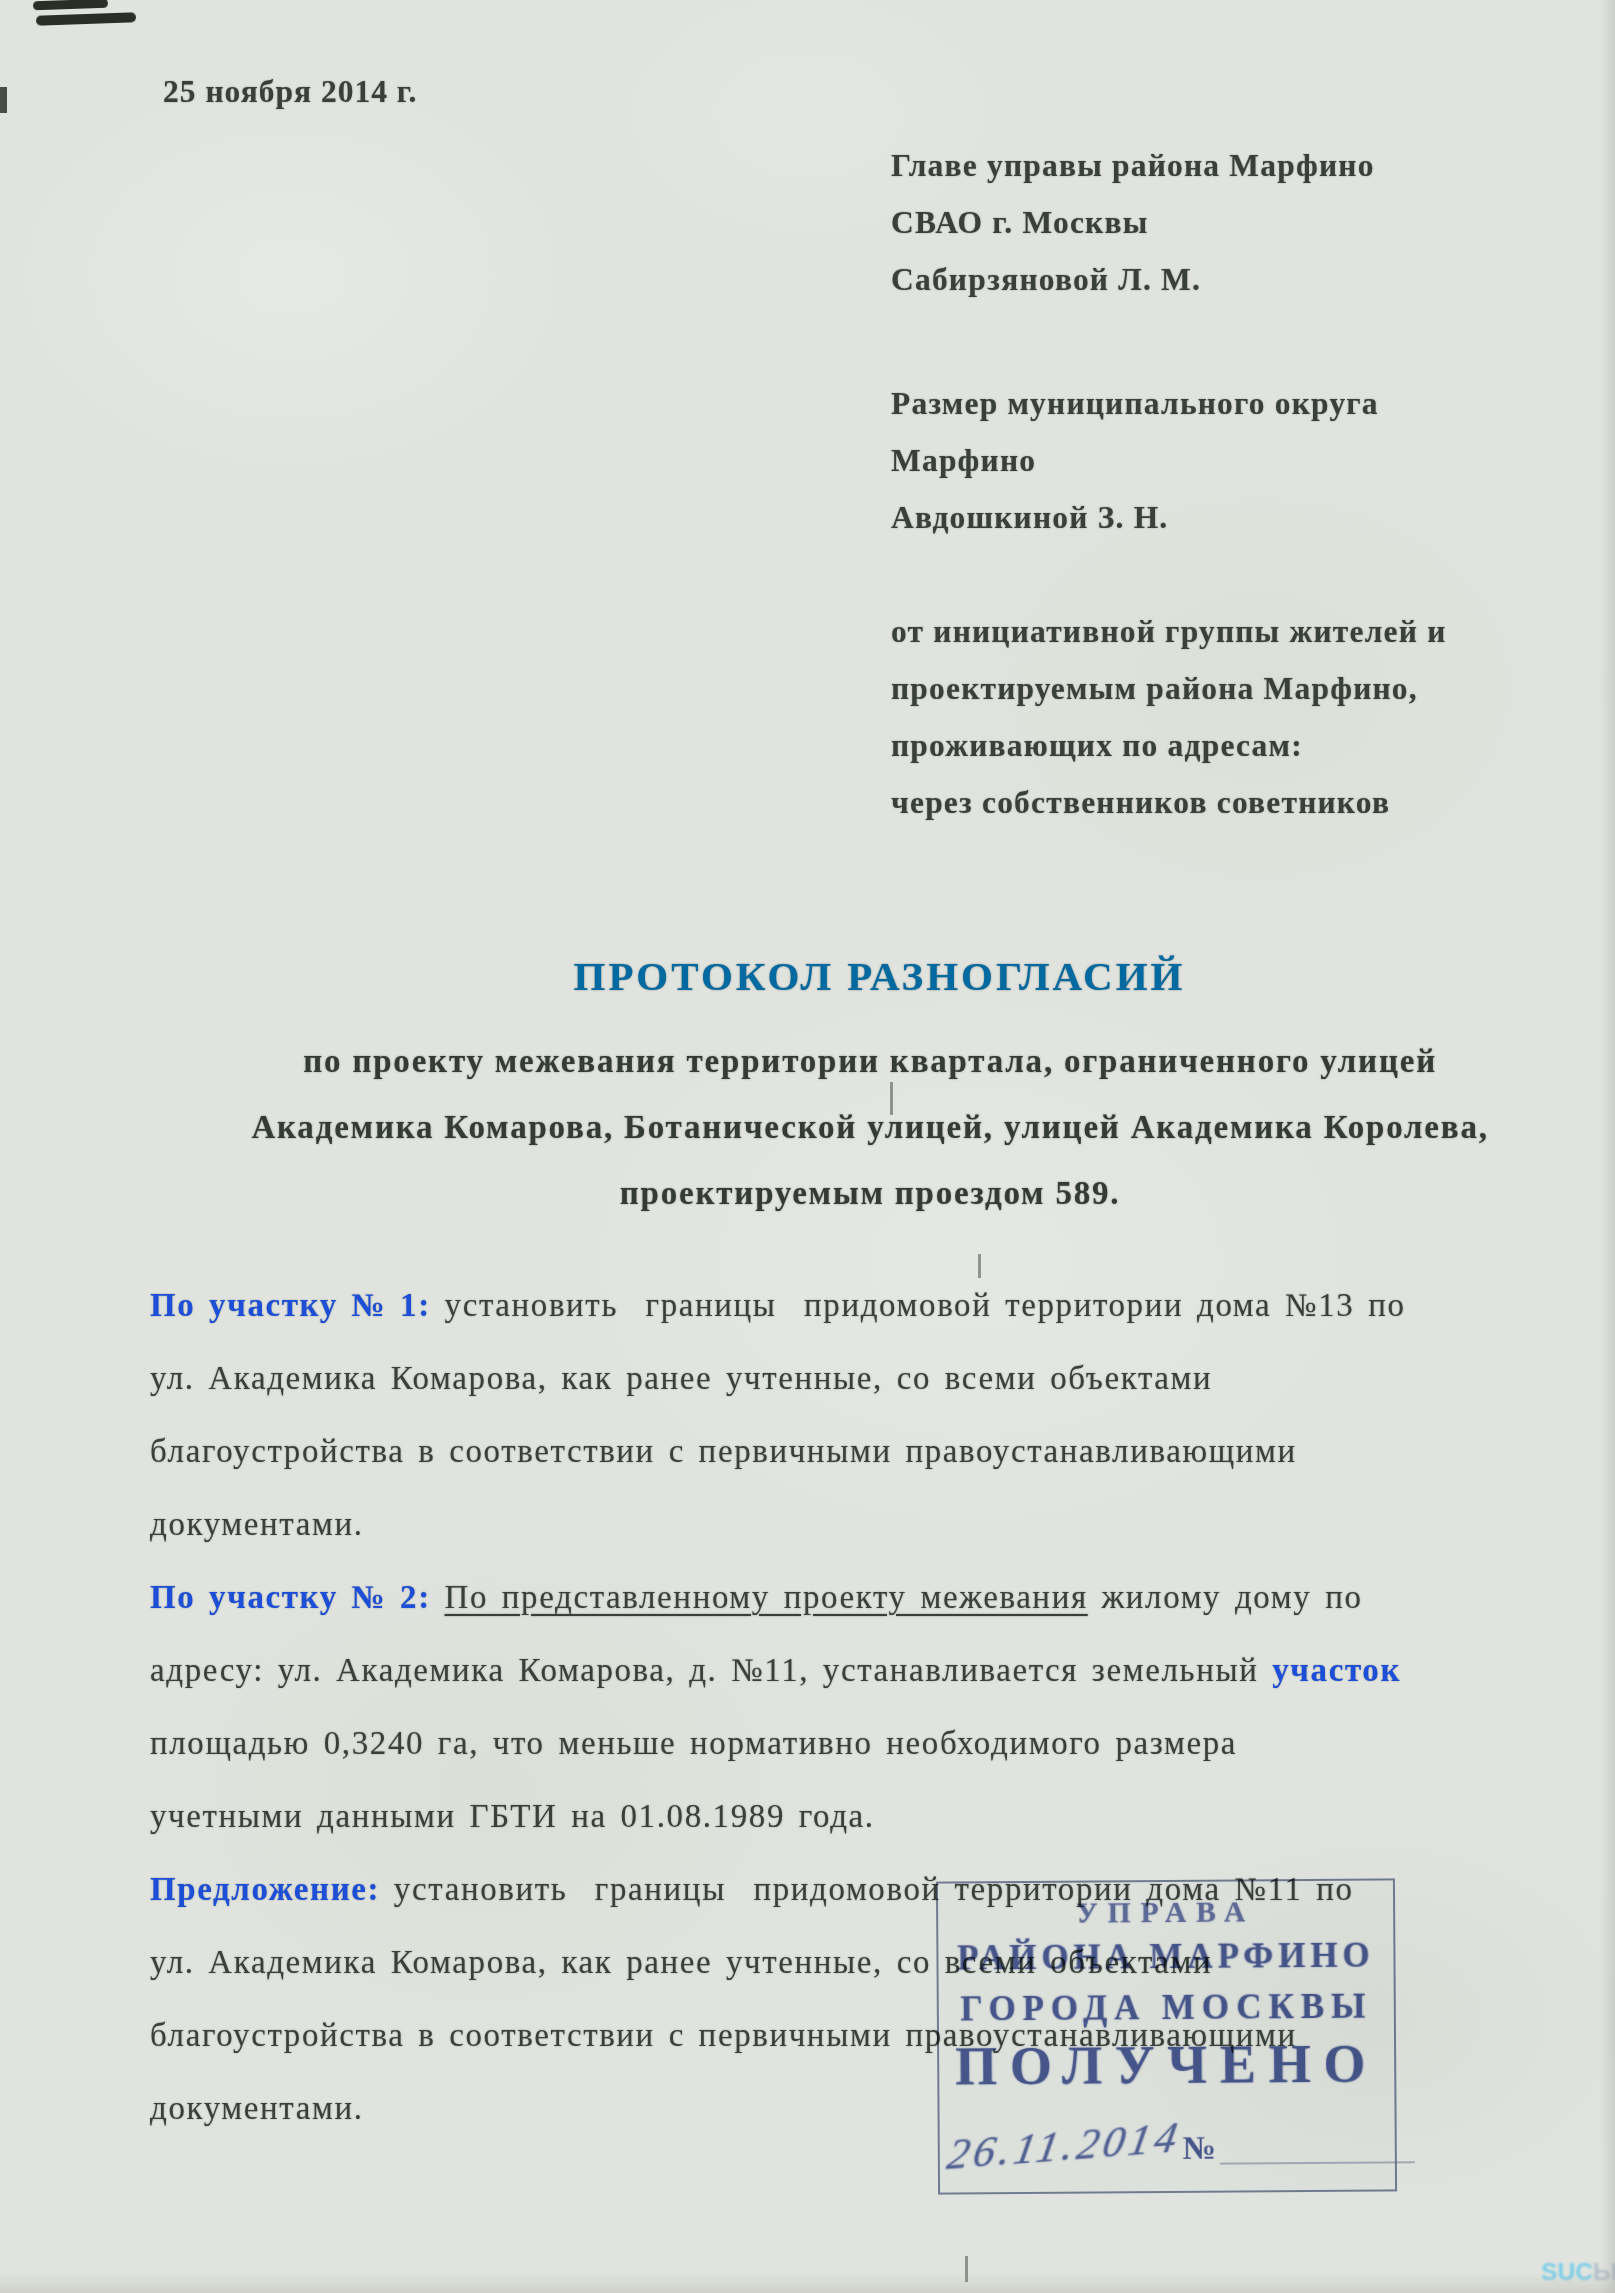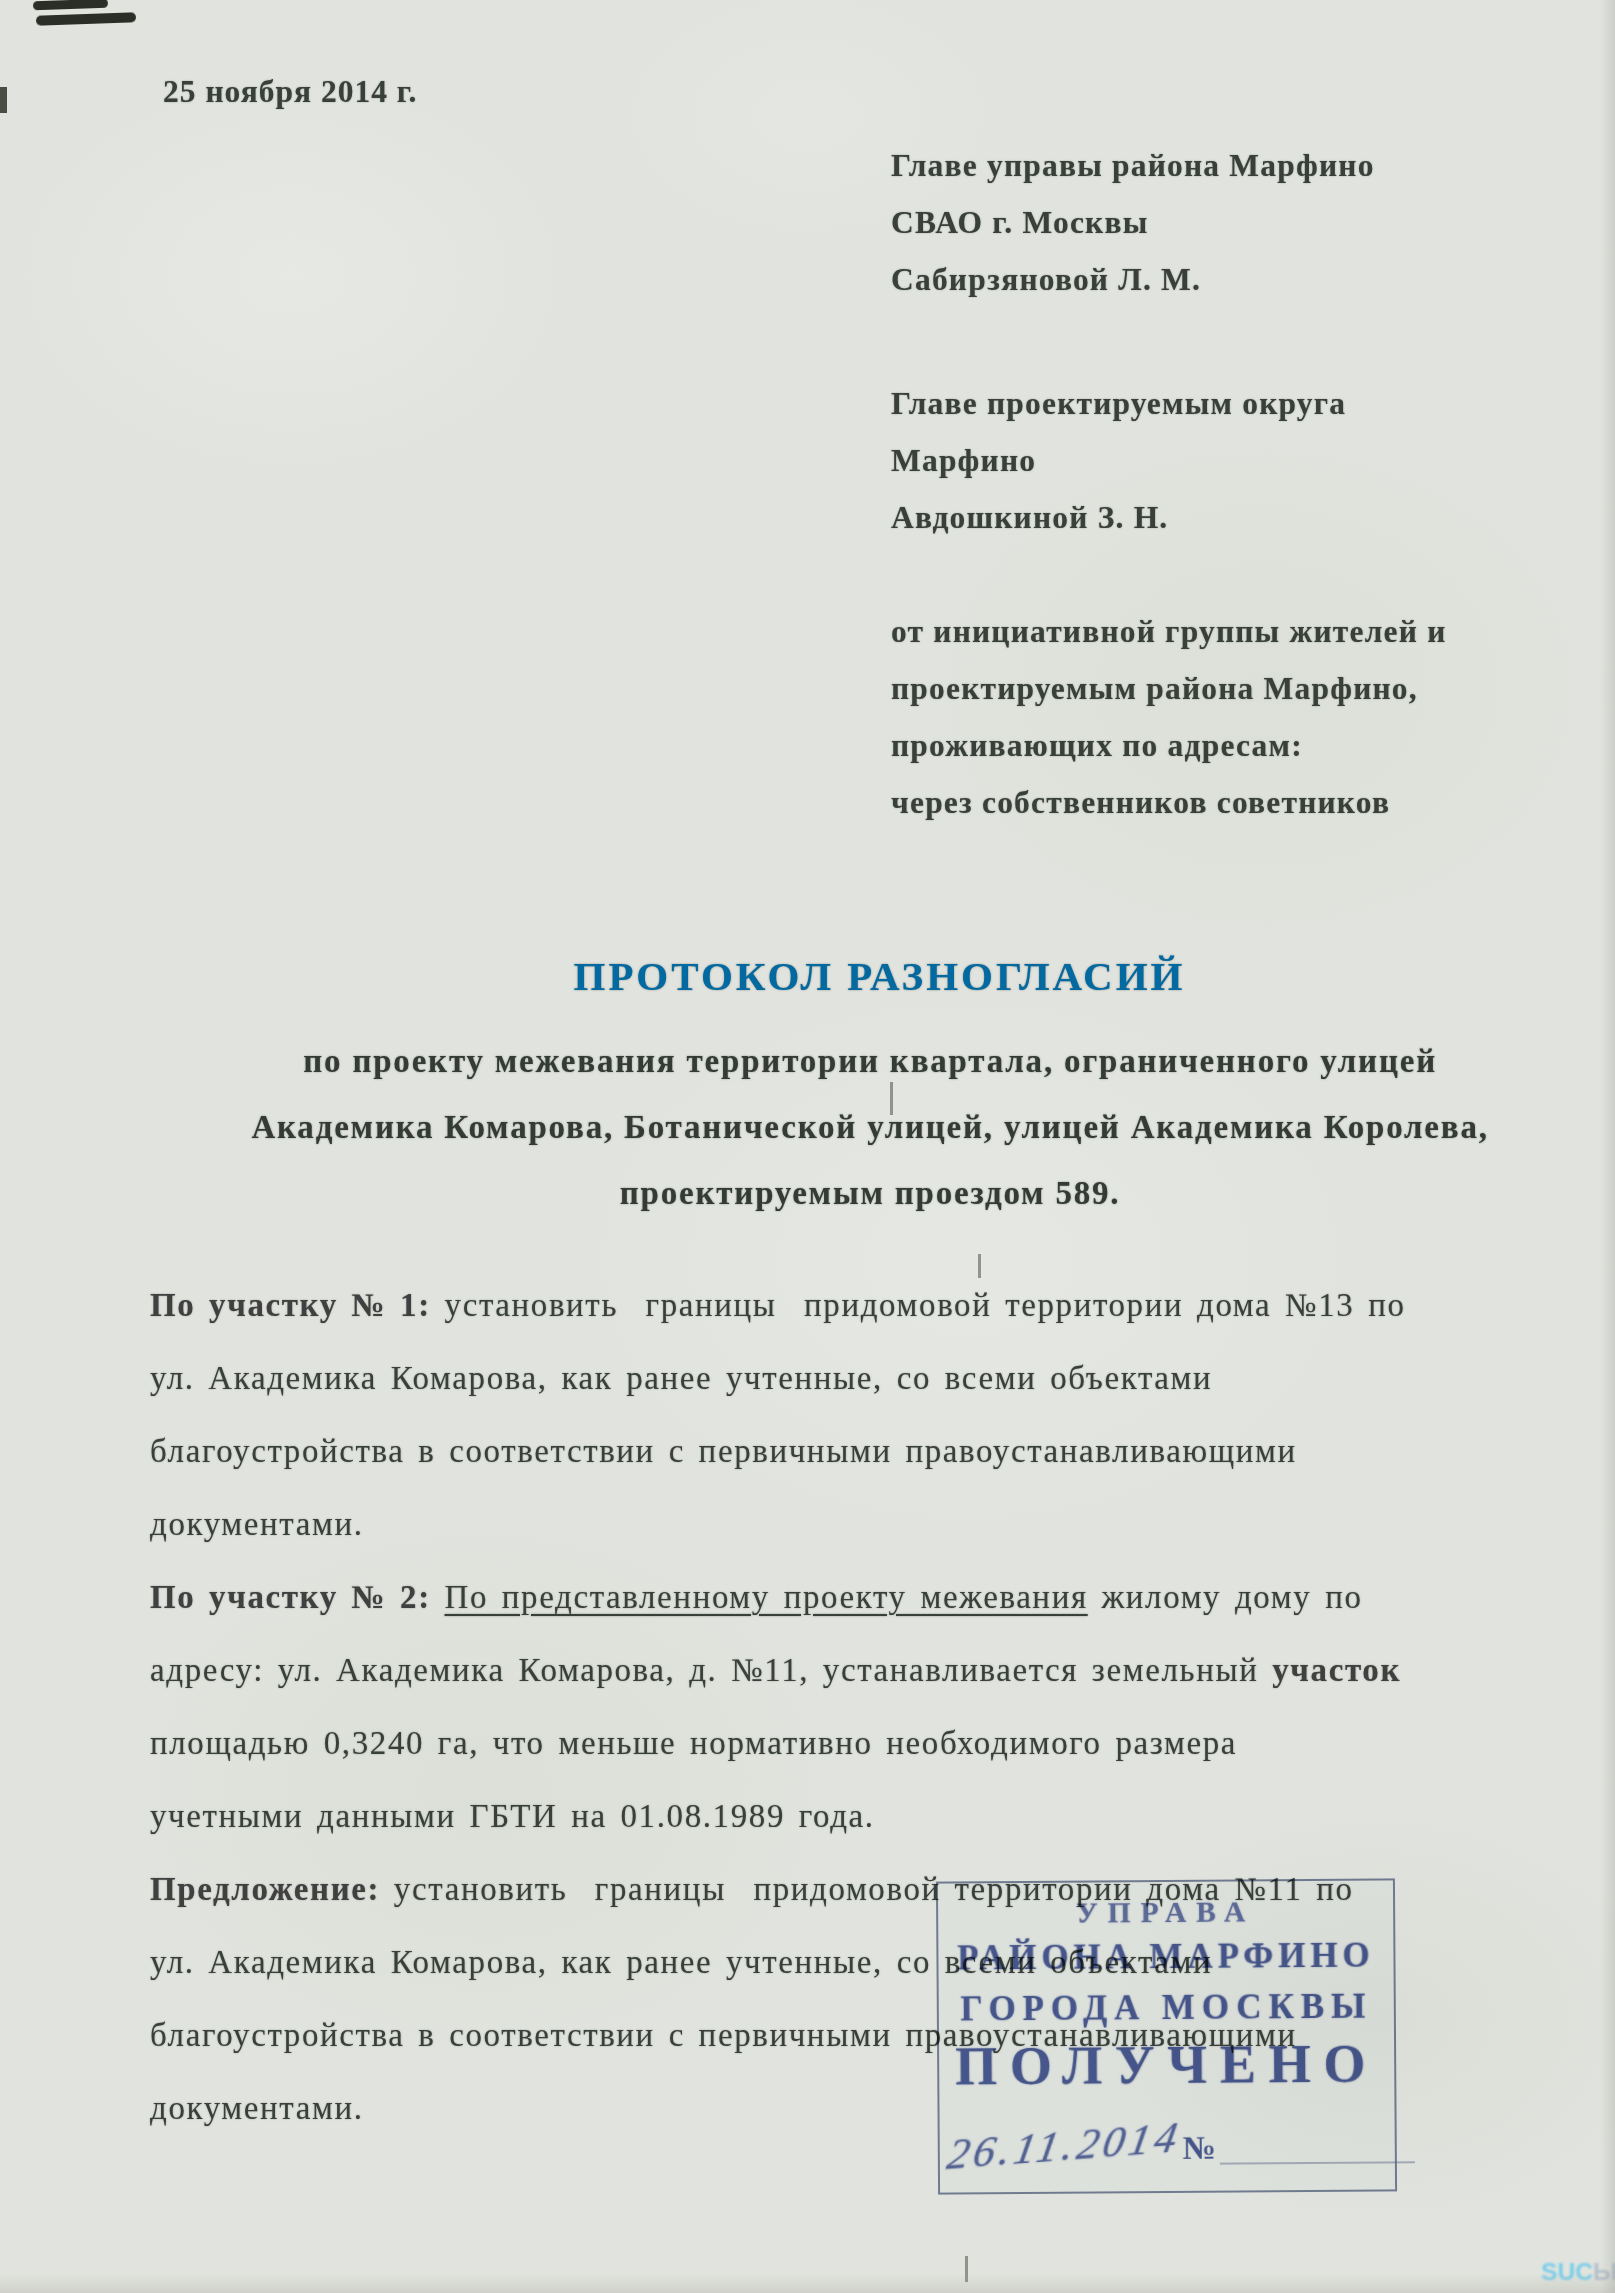--- a/index.html
+++ b/index.html
@@ -40,21 +40,21 @@
     transform:translateX(37px);font-size:41px;font-weight:700;letter-spacing:3px;color:#0369a1;
     text-shadow:0 0 2px rgba(47,53,47,.5);white-space:pre;}
 
   .subtitle{position:absolute;left:89px;top:1028px;width:1507px;text-align:center;
     transform:translateX(27.6px);}
   .sub-line{font-size:33px;font-weight:700;line-height:66px;letter-spacing:1.8px;white-space:pre;color:#343b35;
     text-shadow:0 0 2px rgba(52,59,53,.5);}
 
   .doc-body{position:absolute;left:150px;top:1269px;width:1438px;}
   .body-line{font-size:33px;line-height:73px;letter-spacing:1.6px;word-spacing:3.9px;white-space:pre;}
-  .body-line .b{font-weight:700;color:#404040;}
+  .body-line .b{font-weight:700;color:#1d4ed8;}
   .body-line .u{text-decoration:underline;text-decoration-thickness:2px;text-underline-offset:5.9px;}
 
   
   .stamp{position:absolute;left:937px;top:1880px;width:455px;height:309px;
     border:2px solid rgba(85,97,135,.75);transform:rotate(-.4deg);
     color:#4f5f9e;text-align:center;mix-blend-mode:multiply;filter:blur(0.4px);
     background:rgba(190,200,225,.06);}
   .stamp .s-line{font-weight:700;text-shadow:0 0 2px rgba(79,95,158,.55);}
   .stamp .s0{margin-top:13.8px;font-size:29.6px;letter-spacing:9.9px;opacity:.85;}
   .stamp .s1{margin-top:7.9px;font-size:35px;letter-spacing:4.9px;}
@@ -95,21 +95,21 @@
 
 <div class="date-line txt soft">25 ноября 2014 г.</div>
 
 <div class="recipients soft" id="recipients">
     <div class="addr-block">
       <div class="addr-line txt">Главе управы района Марфино</div>
       <div class="addr-line txt">СВАО г. Москвы</div>
       <div class="addr-line txt">Сабирзяновой Л. М.</div>
     </div>
     <div class="addr-block">
-      <div class="addr-line txt">Главе проектируемым округа</div>
+      <div class="addr-line txt">Размер муниципального округа</div>
       <div class="addr-line txt">Марфино</div>
       <div class="addr-line txt">Авдошкиной З. Н.</div>
     </div>
     <div class="addr-block">
       <div class="addr-line txt">от инициативной группы жителей и</div>
       <div class="addr-line txt">проектируемым района Марфино,</div>
       <div class="addr-line txt">проживающих по адресам:</div>
       <div class="addr-line txt">через собственников советников</div>
     </div>
   </div>

